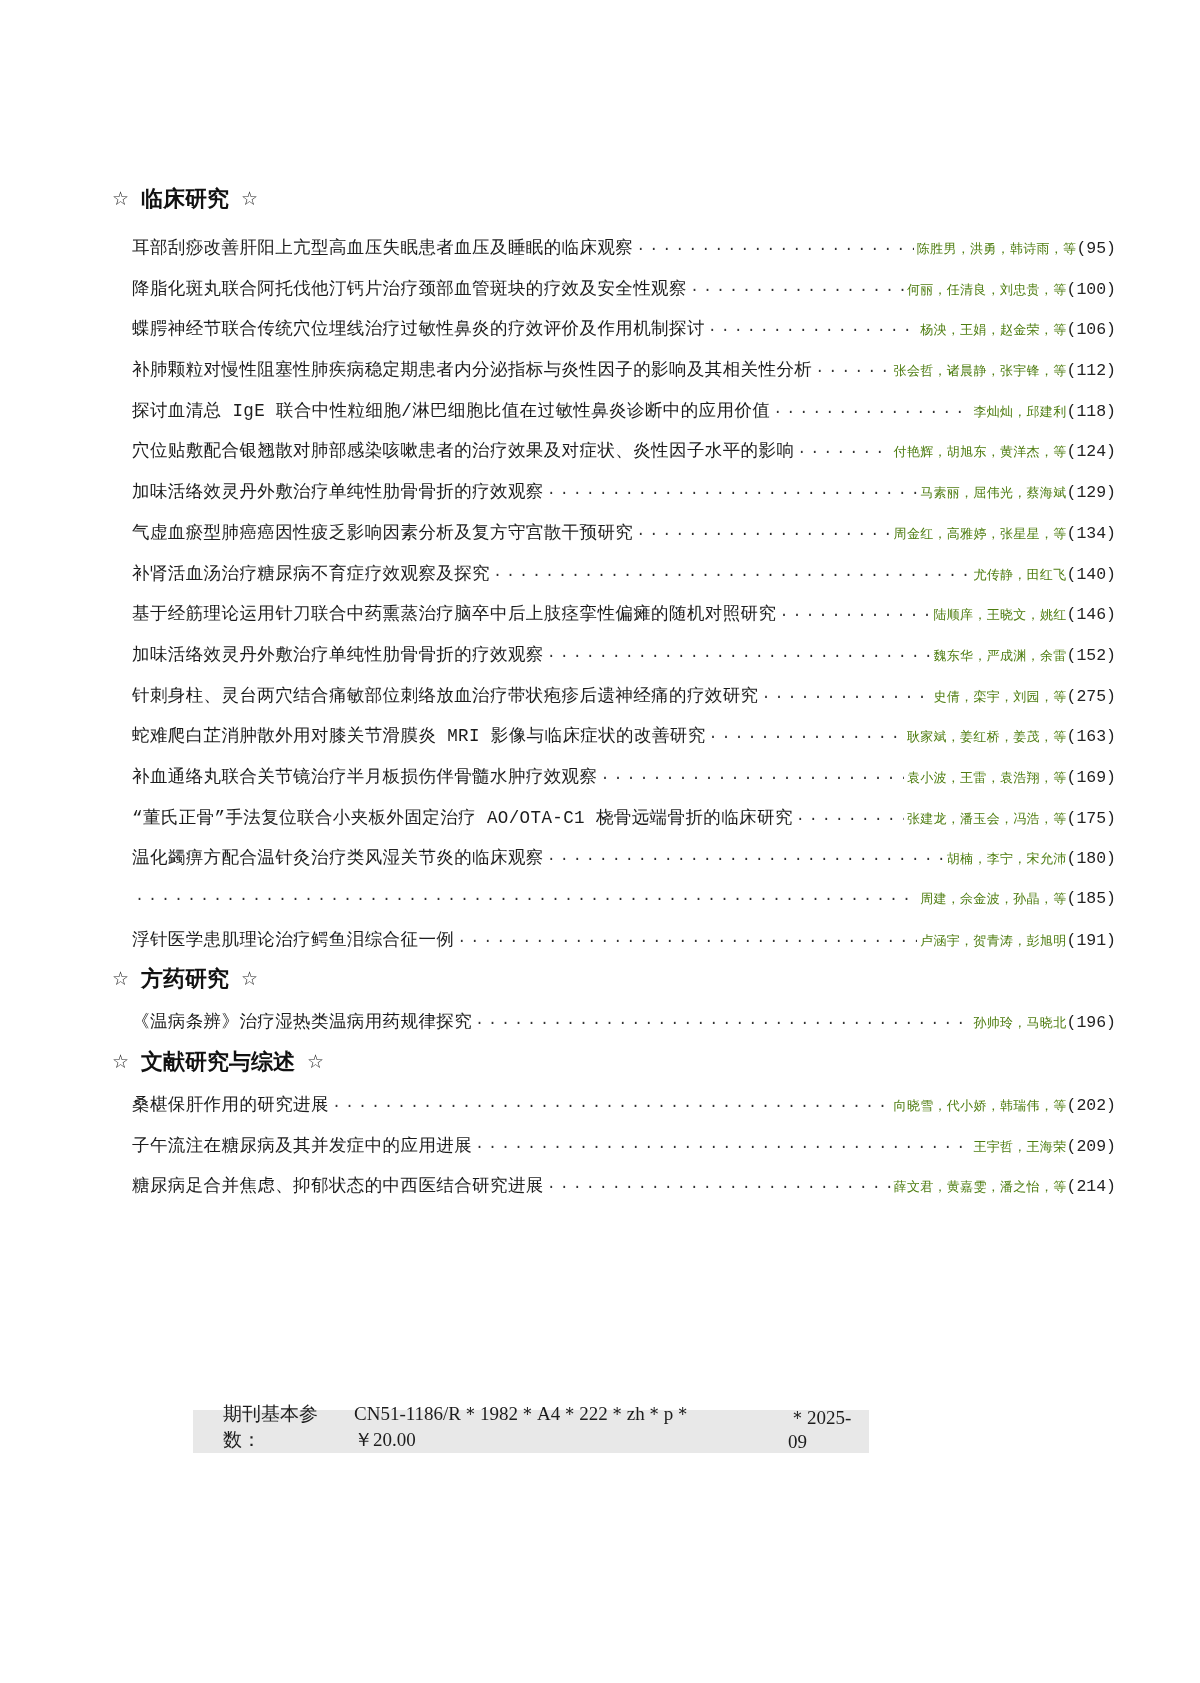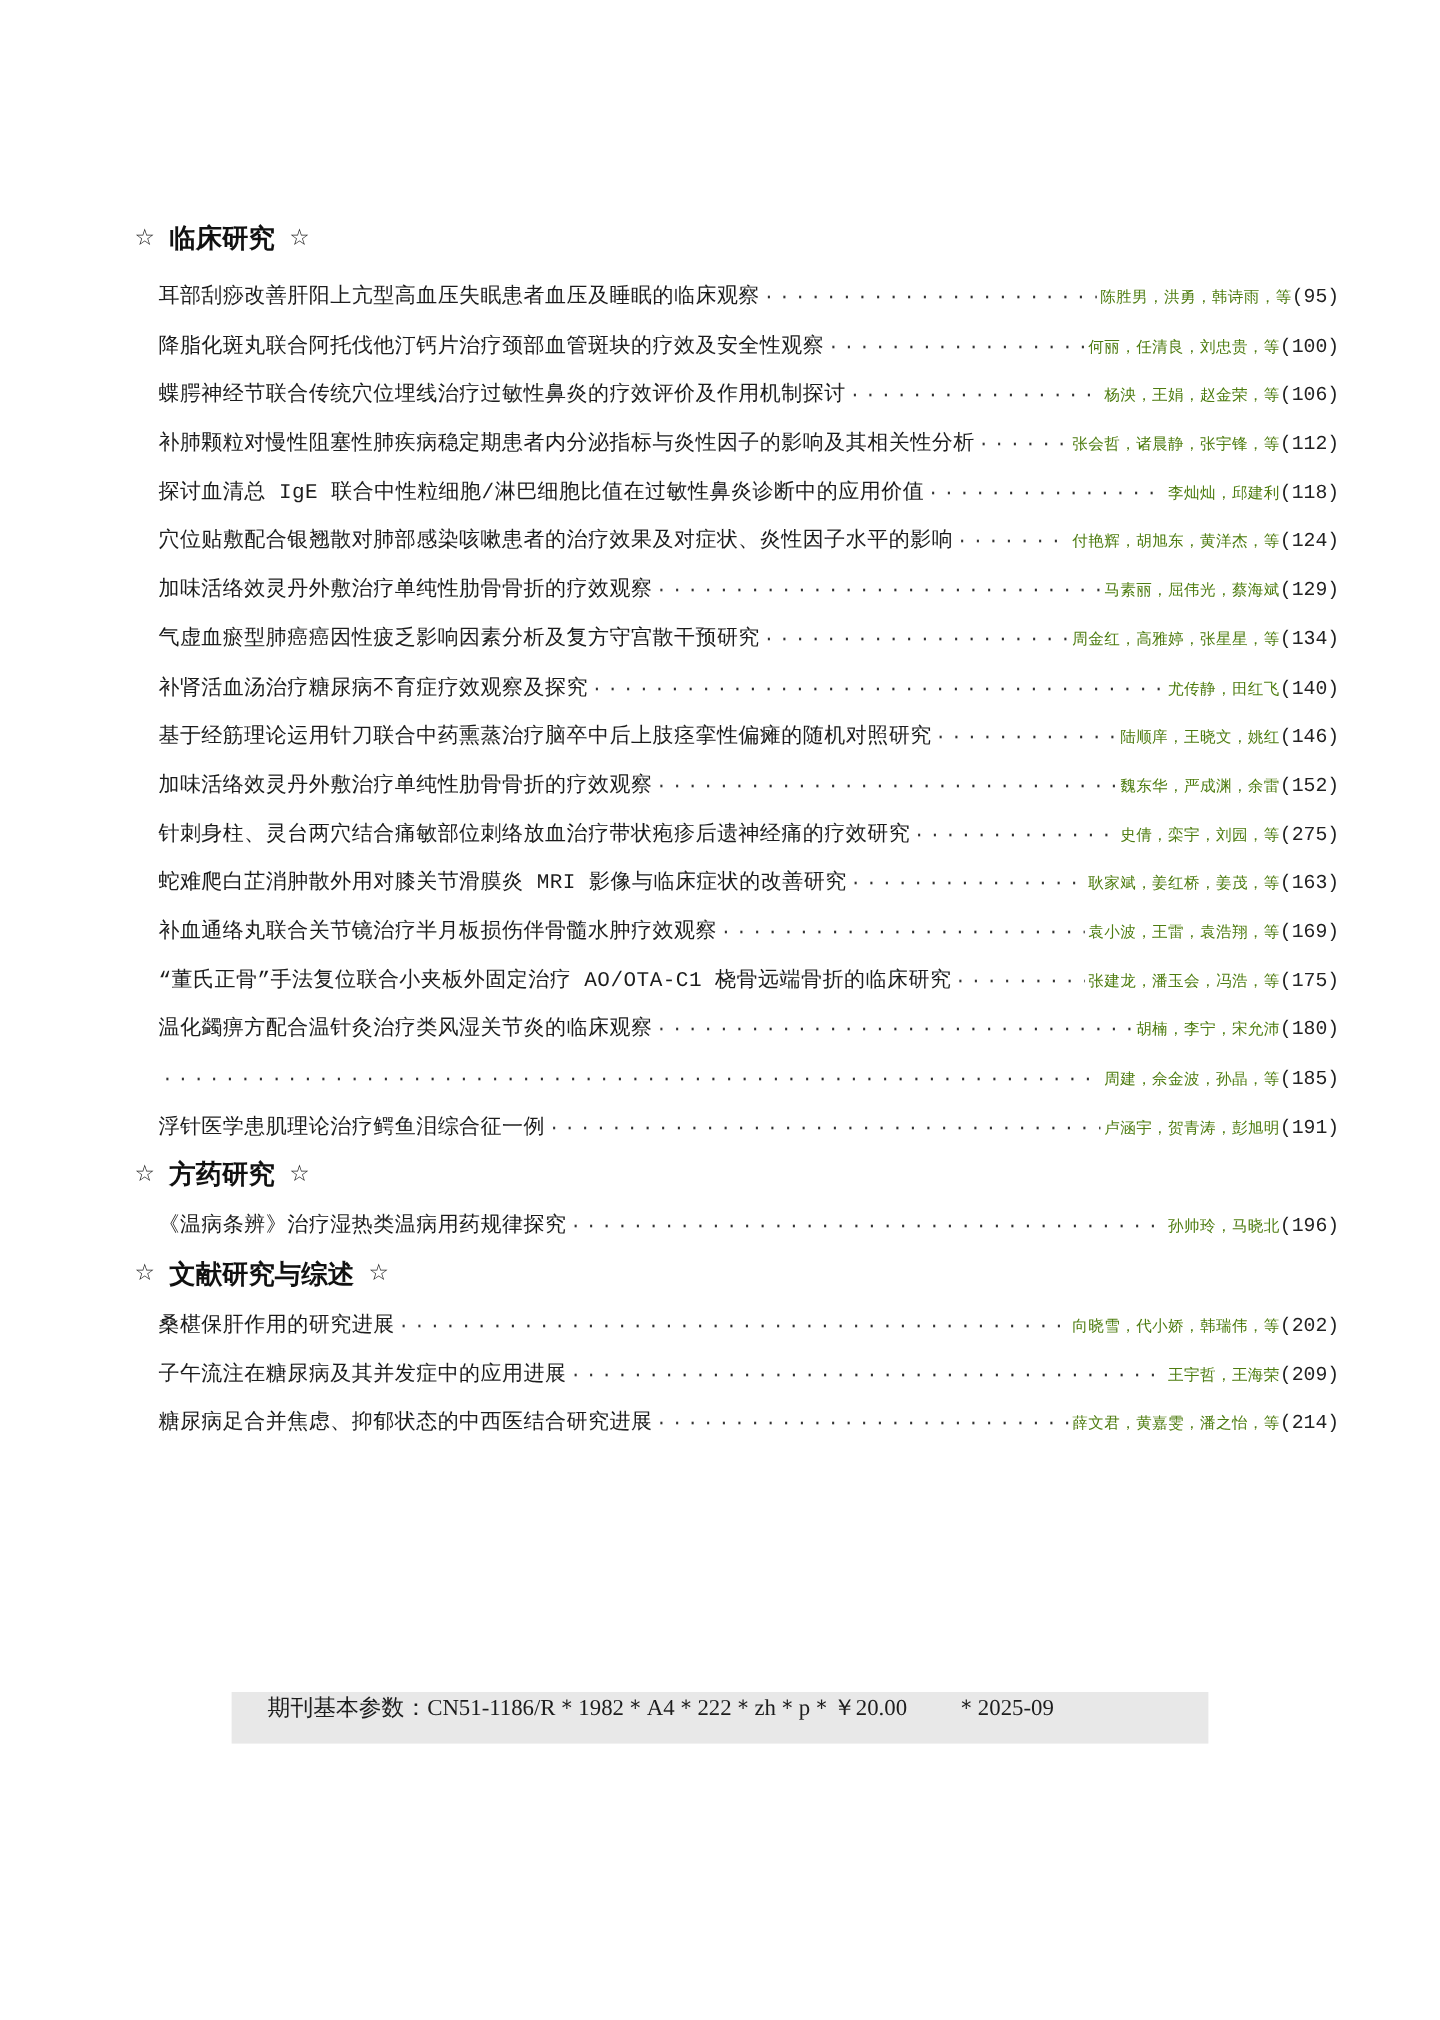--- a/index.html
+++ b/index.html
@@ -49,23 +49,23 @@
     color:#333;
   }
   .ld::before {
     content:"····································································································································································";
   }
   .au { font-size:13px; flex:0 0 auto; color:#4d7c0f; letter-spacing:0.3px; }
   .pg { font-size:16.5px; flex:0 0 auto; color:#222;text-align:center; }
   .footer-bar {
     position:absolute;
     left:193px; top:1410px;
-    width:814px; height:43px;
+    width:676px; height:43px;
     background:#e8e8e8;
-    display:flex; align-items:flex-start;
+    display:flex; align-items:flex-end;
     padding-left:30px;
     box-sizing:border-box;
     font-size:19px;
     color:#1c1c1c;
   }
   .footer-bar .issue { margin-left:40px; }
 </style>
 </head>
 <body>
 

